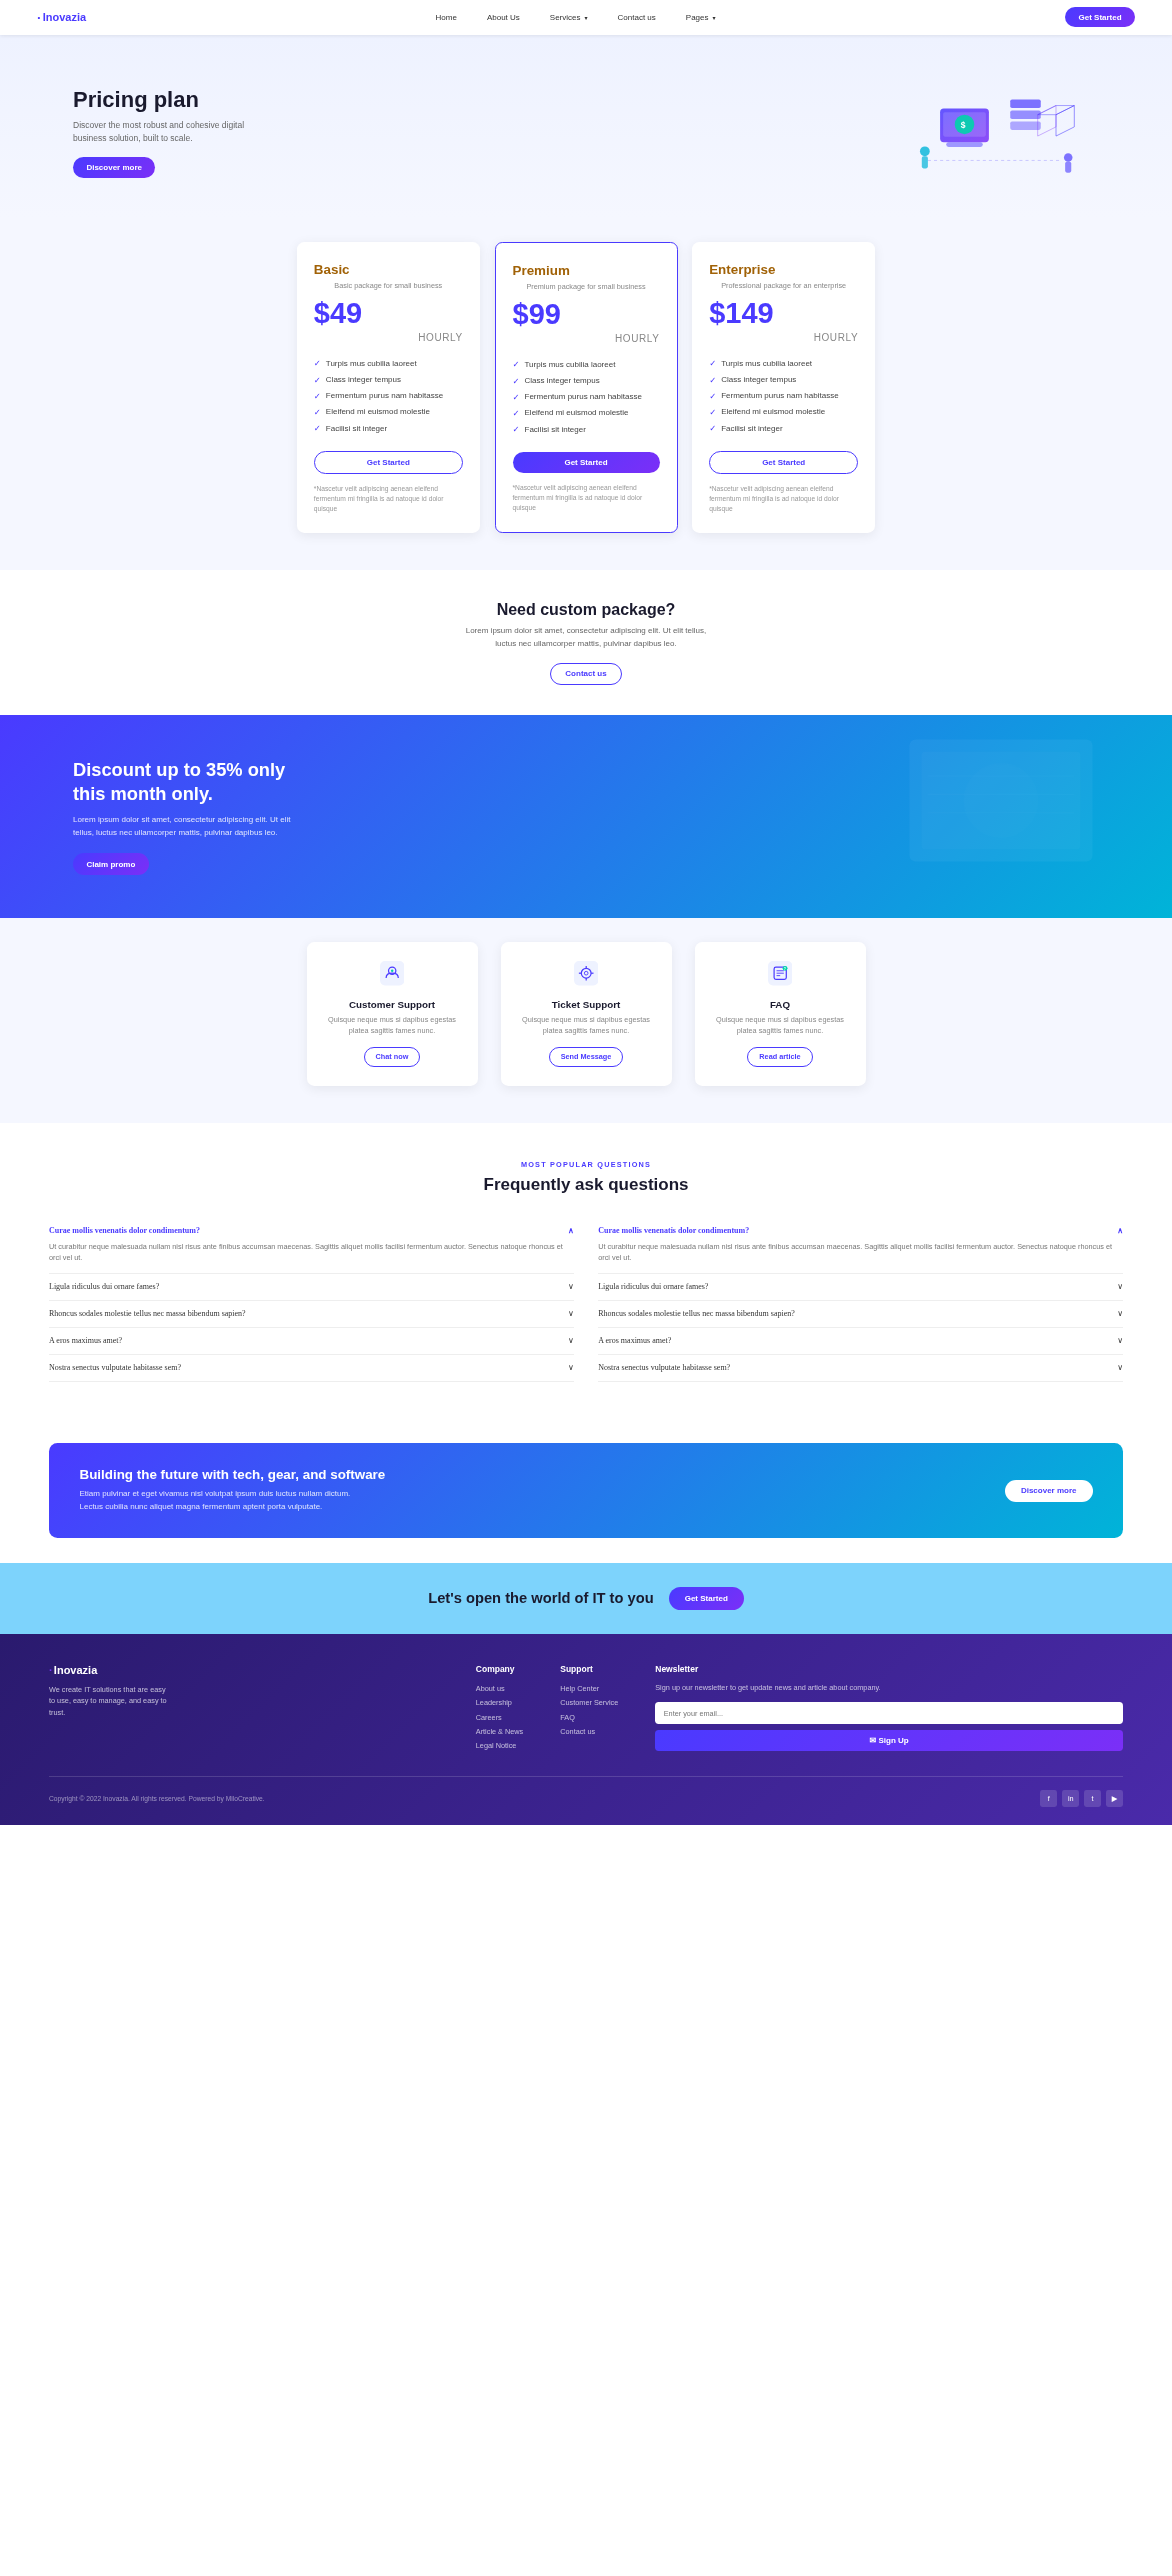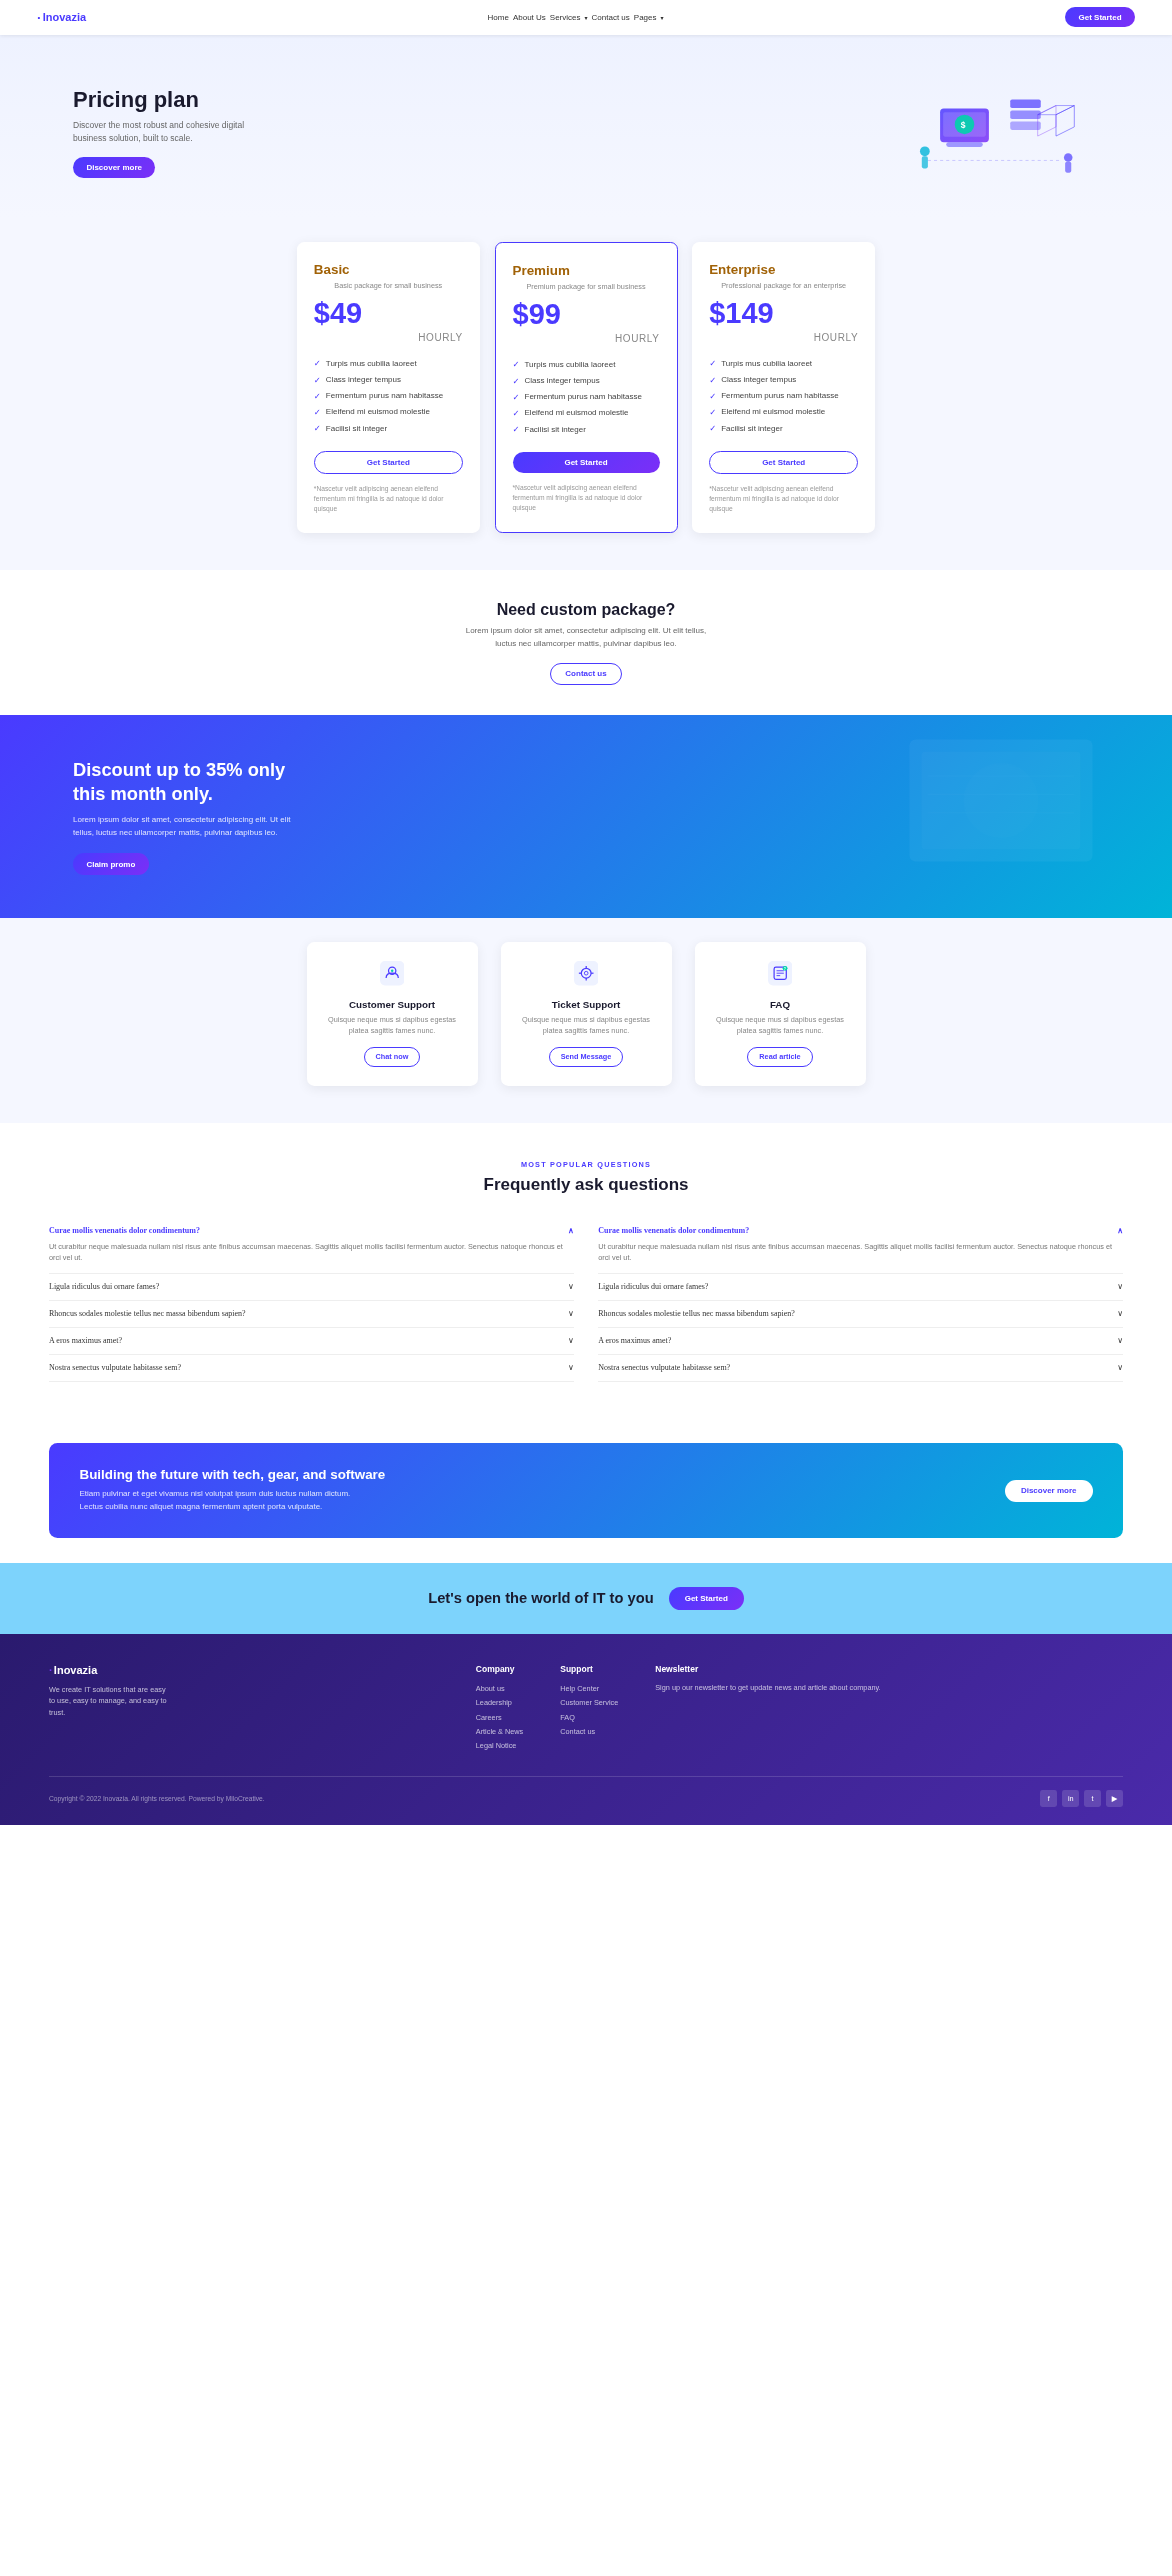--- a/index.html
+++ b/index.html
@@ -6,21 +6,21 @@
     body { font-family: 'Segoe UI', Arial, sans-serif; background: #fff; color: #333; font-size: 8.5px; }
     
     
     nav {
       display: flex; align-items: center; justify-content: space-between;
       padding: 7.3px 37px; background: #fff; box-shadow: 0 0.6px 3.7px rgba(0,0,0,0.08);
       position: sticky; top: 0; z-index: 100;
     }
     .nav-logo { display: flex; align-items: center; font-weight: 700; font-size: 11px; color: #4a3aff; }
     .nav-logo span.dot { color: #4a3aff; font-size: 13.4px; margin-right: 1.2px; }
-    .nav-links { display: flex; gap: 4px; list-style: none; }
+    .nav-links { display: flex; gap: 30px; list-style: none; }
     .nav-links li a { text-decoration: none; color: #333; font-size: 8px; font-weight: 500; }
     .nav-links li span.arrow { font-size: 6.1px; margin-left: 1.8px; }
     .nav-btn { background: linear-gradient(135deg, #4a3aff, #7b2ff7); color: #fff; border: none; padding: 5.5px 13.4px; border-radius: 14.7px; font-size: 8px; font-weight: 600; cursor: pointer; }
 
     
     .pricing-hero {
       background: linear-gradient(180deg, #eef2ff 0%, #f5f7ff 100%);
       padding: 37px 73px 24.4px;
       display: flex; align-items: center; justify-content: space-between;
     }
@@ -488,20 +488,24 @@
       <ul>
         <li><a href="#">Help Center</a></li>
         <li><a href="#">Customer Service</a></li>
         <li><a href="#">FAQ</a></li>
         <li><a href="#">Contact us</a></li>
       </ul>
     </div>
     <div class="footer-col newsletter-col">
       <h4>Newsletter</h4>
       <p>Sign up our newsletter to get update news and article about company.</p>
+      <div class="newsletter-input-wrap">
+        <input class="newsletter-input" type="email" placeholder="Enter your email..." style="">
+        <button class="btn-signup">✉ Sign Up</button>
+      </div>
     </div>
   </div>
   <div class="footer-bottom">
     <p>Copyright © 2022 Inovazia. All rights reserved. Powered by MiloCreative.</p>
     <div class="social-icons">
       <a href="#" class="social-icon">f</a>
       <a href="#" class="social-icon">in</a>
       <a href="#" class="social-icon">t</a>
       <a href="#" class="social-icon">▶</a>
     </div>

